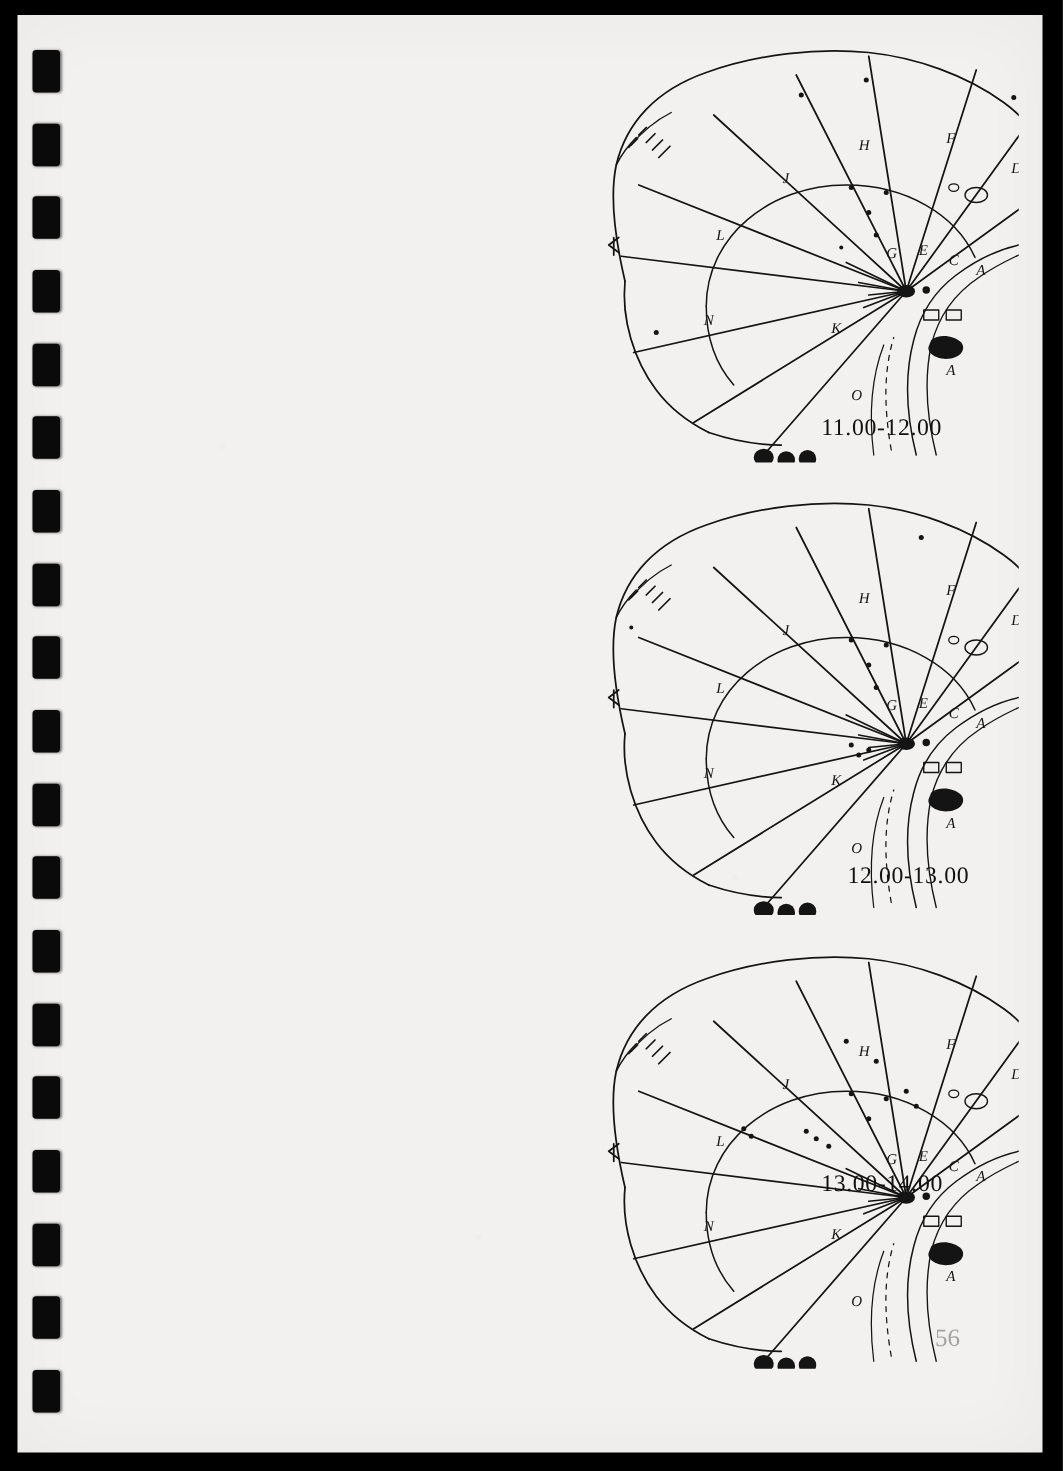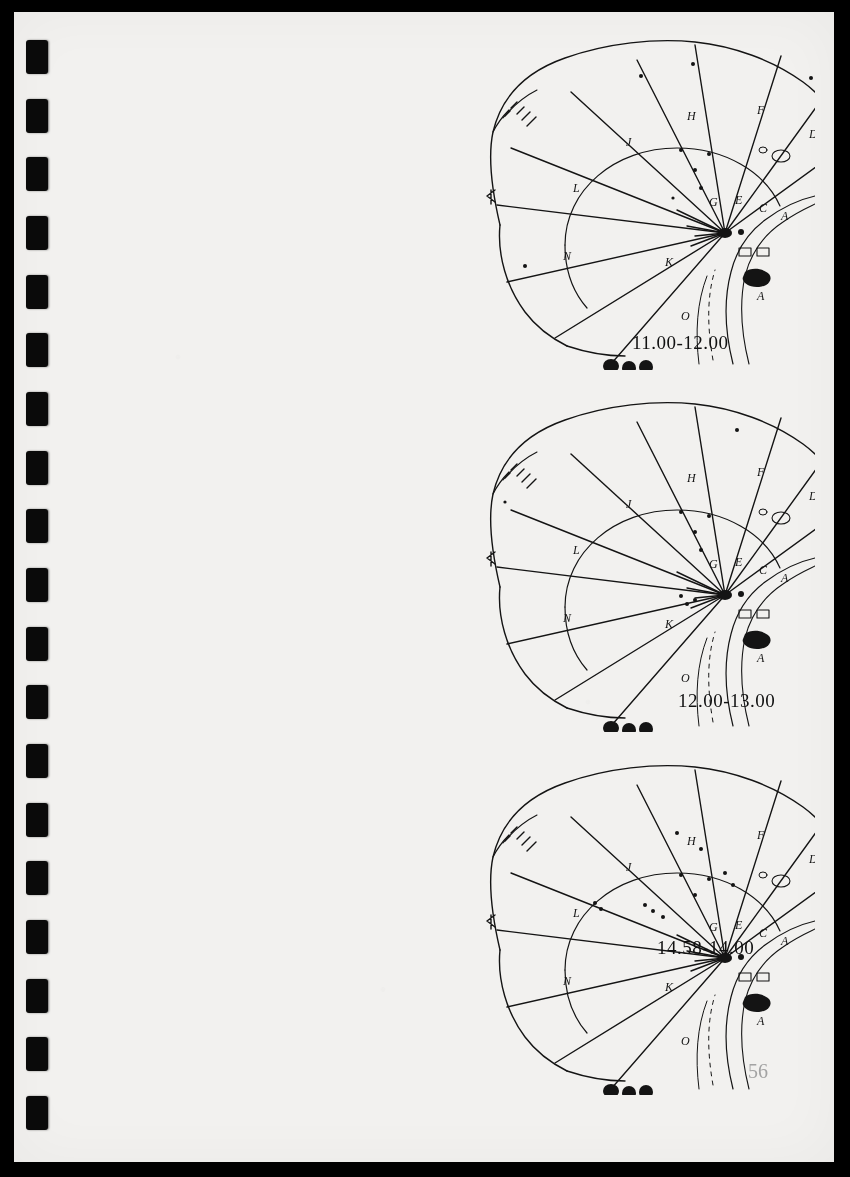--- a/index.html
+++ b/index.html
@@ -74,21 +74,21 @@
   .figure svg { display: block; width: 590px; height: 350px; }
 
   .time-label {
     position: absolute;
     font-family: "Liberation Serif", serif;
     font-size: 19px;
     letter-spacing: 0.5px;
     color: #111;
     white-space: nowrap;
   }
-  #label-1 { left: 632px; top: 332px; }
+  #label-1 { left: 657px; top: 332px; }
   #label-2 { left: 658px; top: 690px; margin-left: 20px; }
   #label-3 { left: 657px; top: 937px; }
 
   .page-number {
     position: absolute;
     left: 748px;
     top: 1060px;
     font-family: "Liberation Serif", serif;
     font-size: 20px;
     color: #a3a3a3;
@@ -377,17 +377,17 @@
         <text class="hand-letter" x="556" y="200">A</text>
         <text class="hand-letter" x="338" y="240">N</text>
         <text class="hand-letter" x="440" y="246">K</text>
         <text class="hand-letter" x="596" y="238">A</text>
         <text class="hand-letter" x="456" y="300">O</text>
         <text class="hand-letter" x="532" y="280">A</text>
         <text class="hand-word" x="634" y="264">Fonthin</text>
       </g>
     </svg>
   </div>
-  <div class="time-label" id="label-3">14.58-14.00</div>
+  <div class="time-label" id="label-3">13.00-14.00</div>
 
   <div class="page-number">56</div>
 
 </div>
 
 </body></html>

